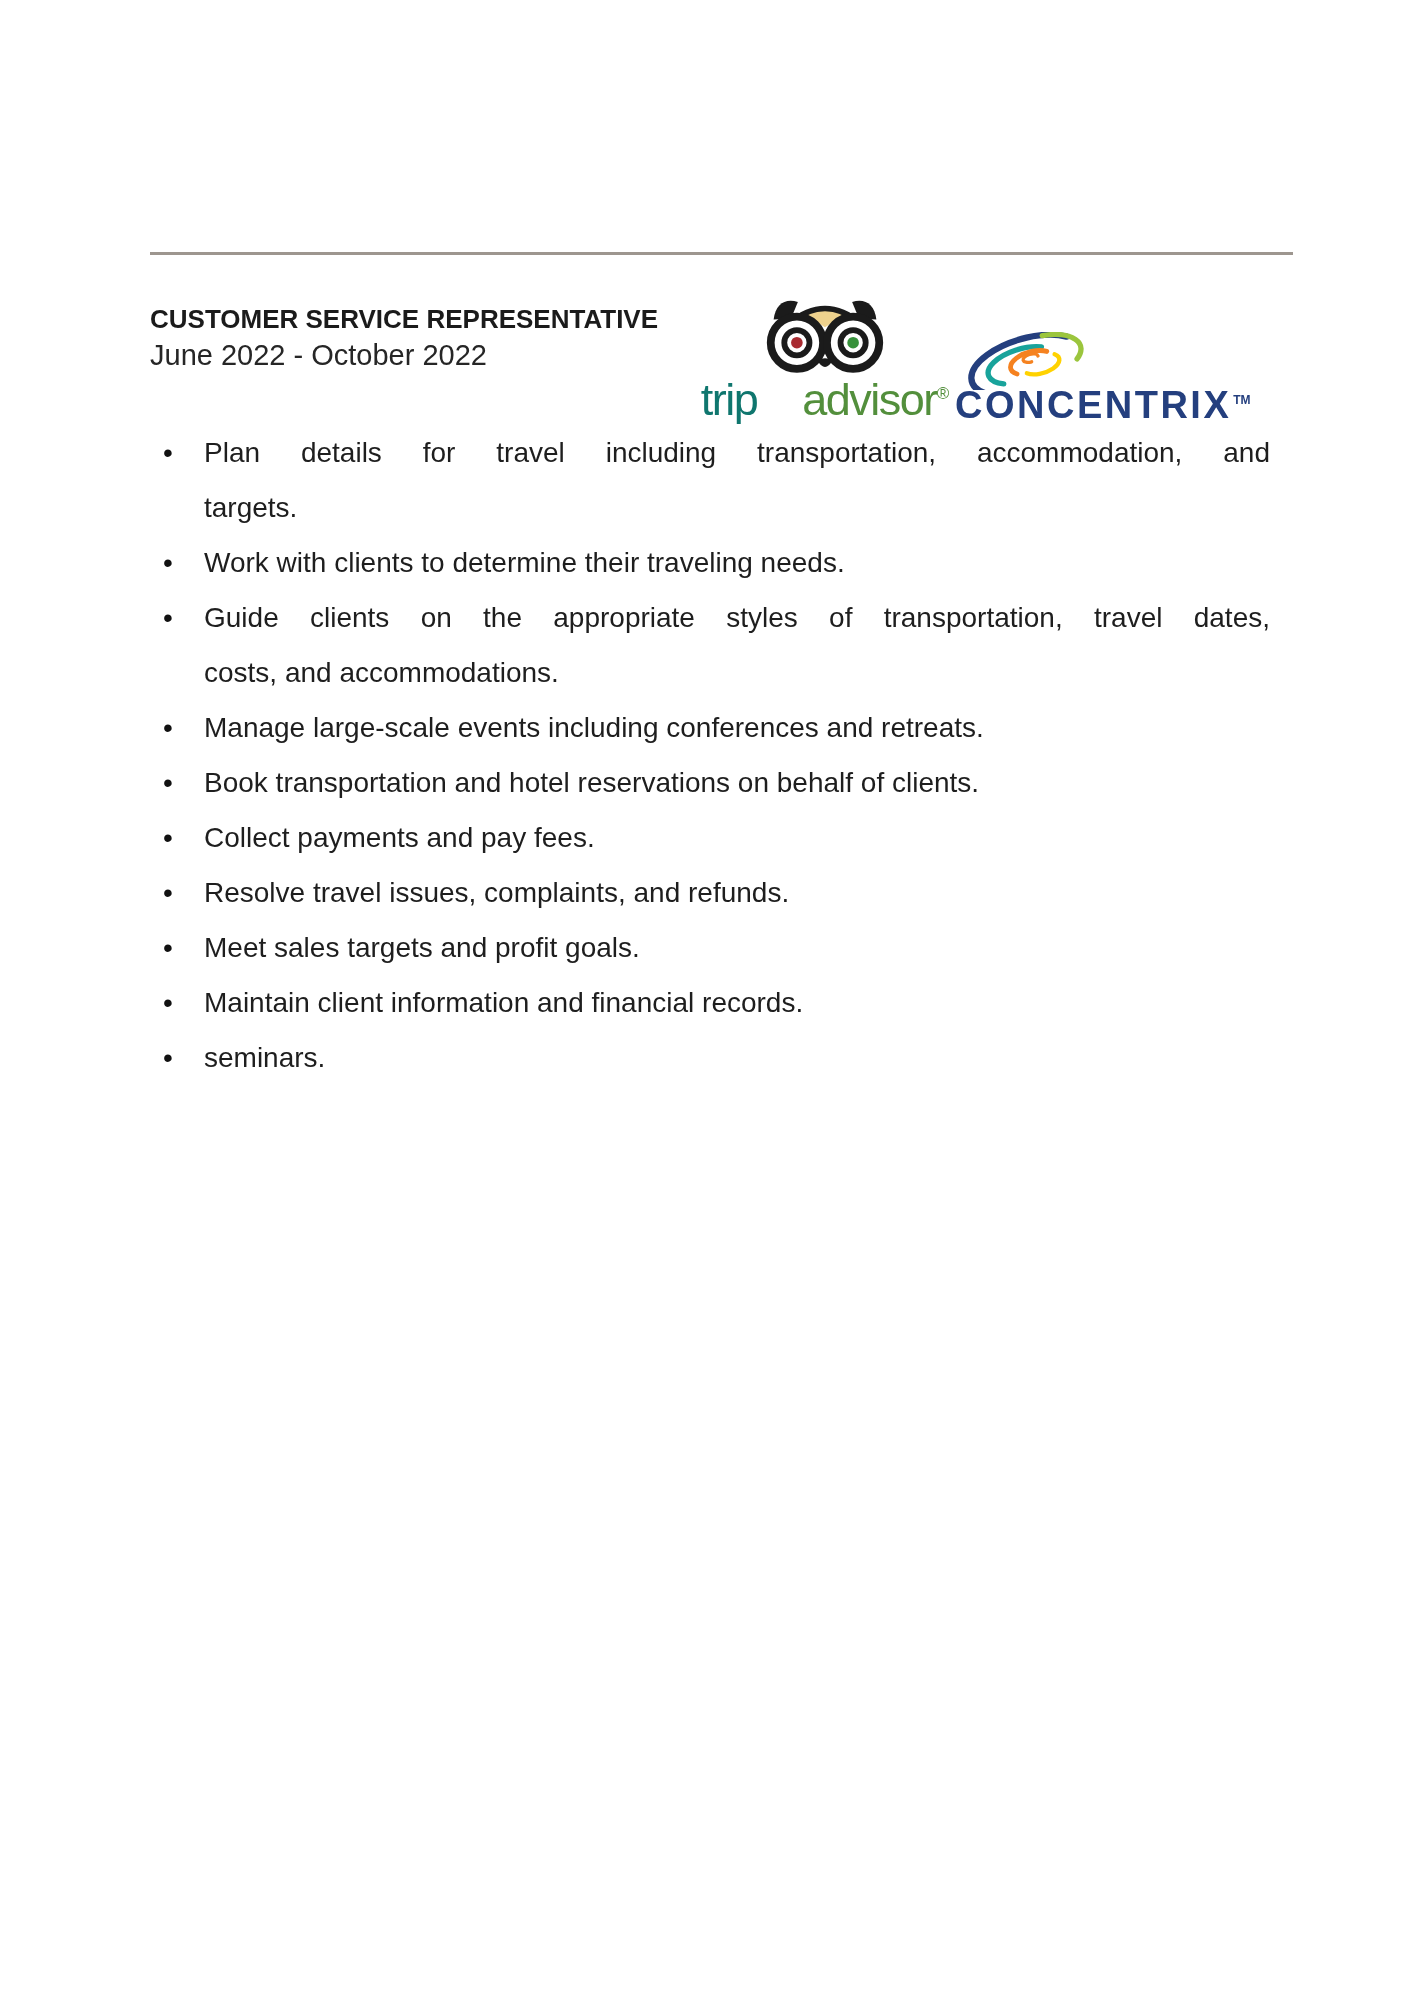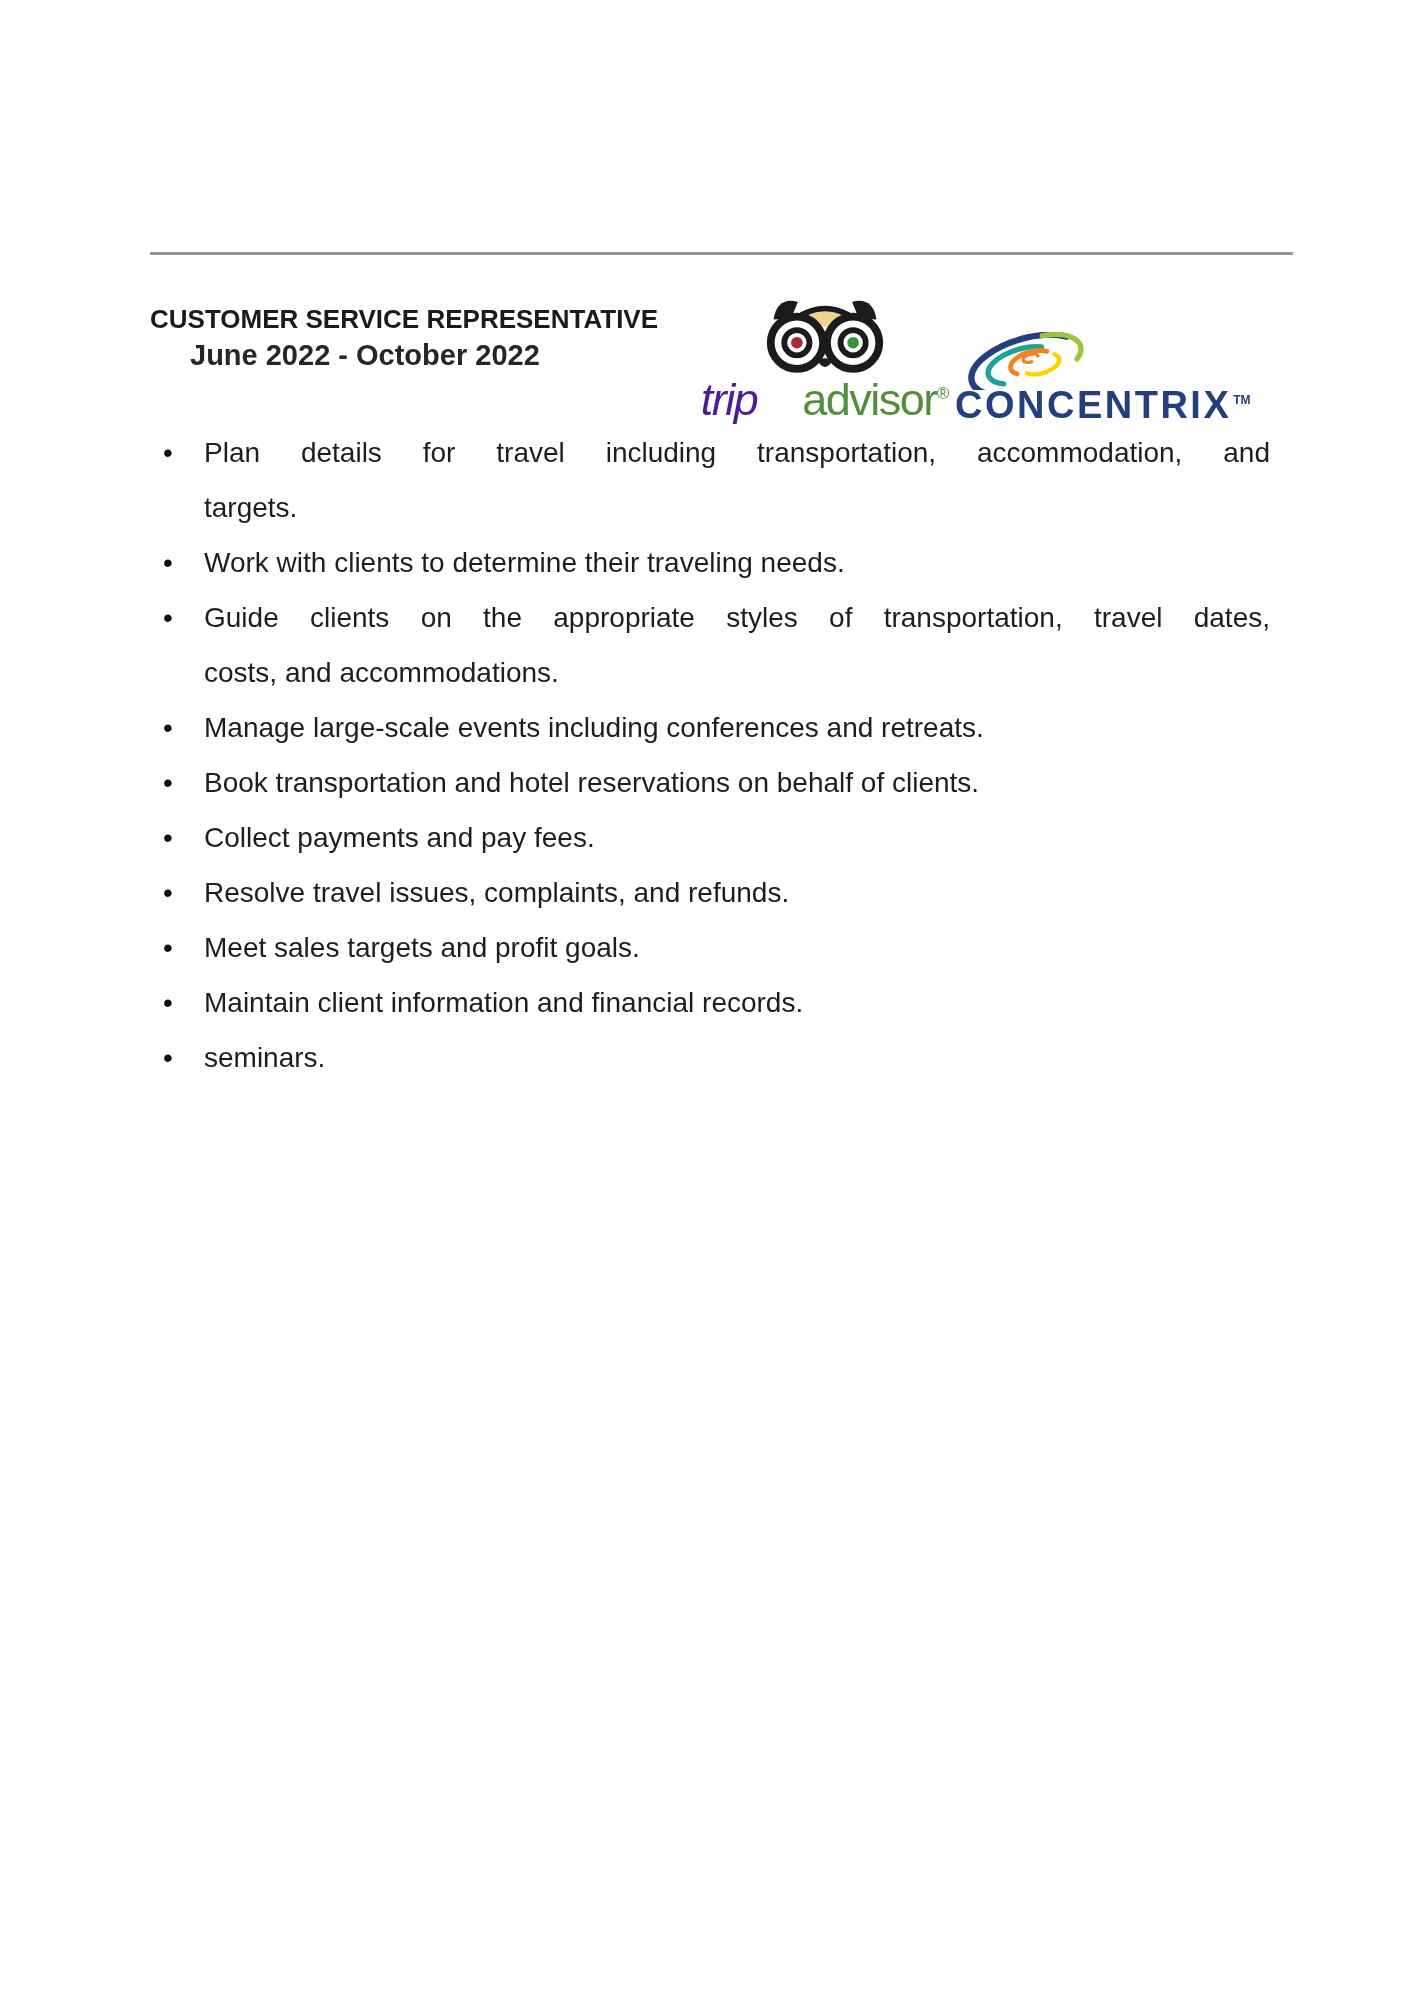--- a/index.html
+++ b/index.html
@@ -14,27 +14,27 @@
     text-align:center; font-size:44px; font-weight:700;
     letter-spacing:1px; color:#f9d65f;
   }
   .divider {
     position:absolute; top:252px; left:150px; width:1143px; height:3px;
     background:#9d968f;
   }
   .heading { position:absolute; top:299px; left:150px; width:560px; }
   .company  { font-size:42px; font-weight:700; color:#141414; line-height:48px; letter-spacing:-0.5px; }
   .role     { font-size:26px; font-weight:700; color:#1b1b1b; line-height:31px; margin-top:5px; letter-spacing:0; }
-  .dates    { font-size:29px; font-weight:700; color:#262626; line-height:34px; margin-top:3px;margin-left:40px; }
+  .dates    { font-size:29px; font-weight:400; color:#262626; line-height:34px; margin-top:3px; }
 
   
   .trip-logo { position:absolute; left:700px; top:292px; width:250px; text-align:center; }
   .trip-owl  { display:block; margin:0 auto; }
   .trip-word { font-size:45px; line-height:46px; margin-top:-5px; letter-spacing:-1.5px; white-space:nowrap; font-weight:400; }
-  .trip-word .w-trip    { color:#4c1d95;font-style:italic; }
+  .trip-word .w-trip    { color:#0f766e; }
   .trip-word .w-advisor { color:#538f3c;margin-left:45px; }
   .trip-reg  { font-size:17px; color:#538f3c; vertical-align:super; letter-spacing:0; }
 
   
   .cx-logo  { position:absolute; left:955px; top:332px; width:340px; }
   .cx-swirl { display:block; margin-left:6px; }
   .cx-word  { font-size:38px; font-weight:700; color:#243f7e; letter-spacing:2.5px;
               line-height:36px; margin-top:-8px; white-space:nowrap; }
   .cx-tm    { font-size:12px; vertical-align:super; letter-spacing:0; margin-left:2px; font-weight:700; }
 

